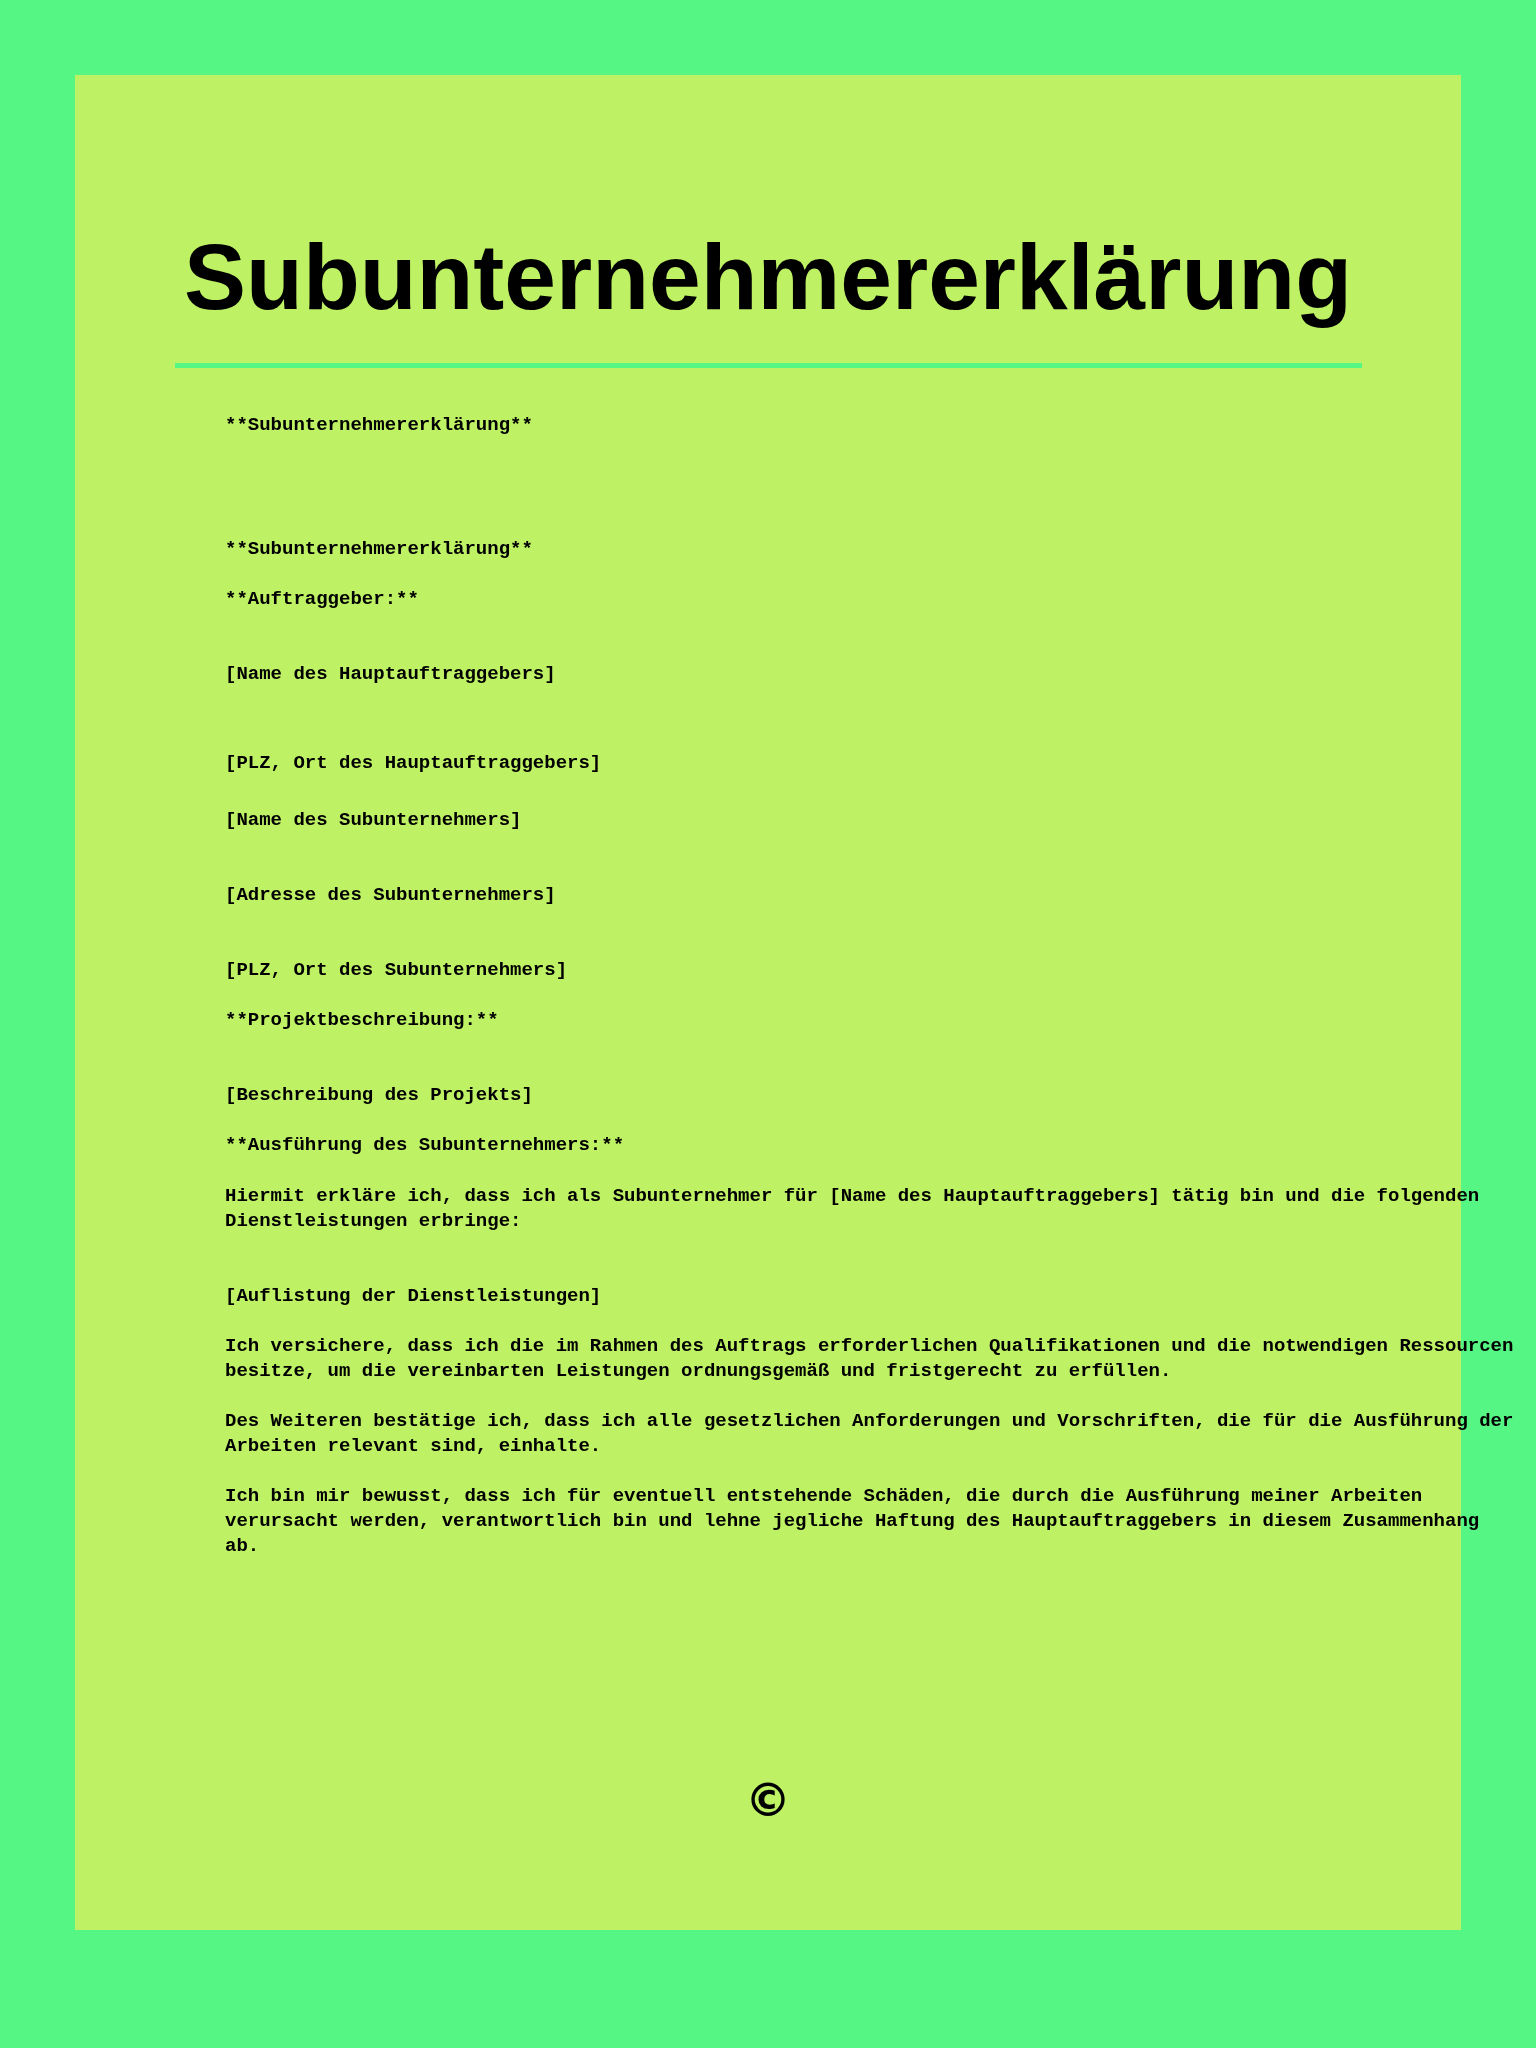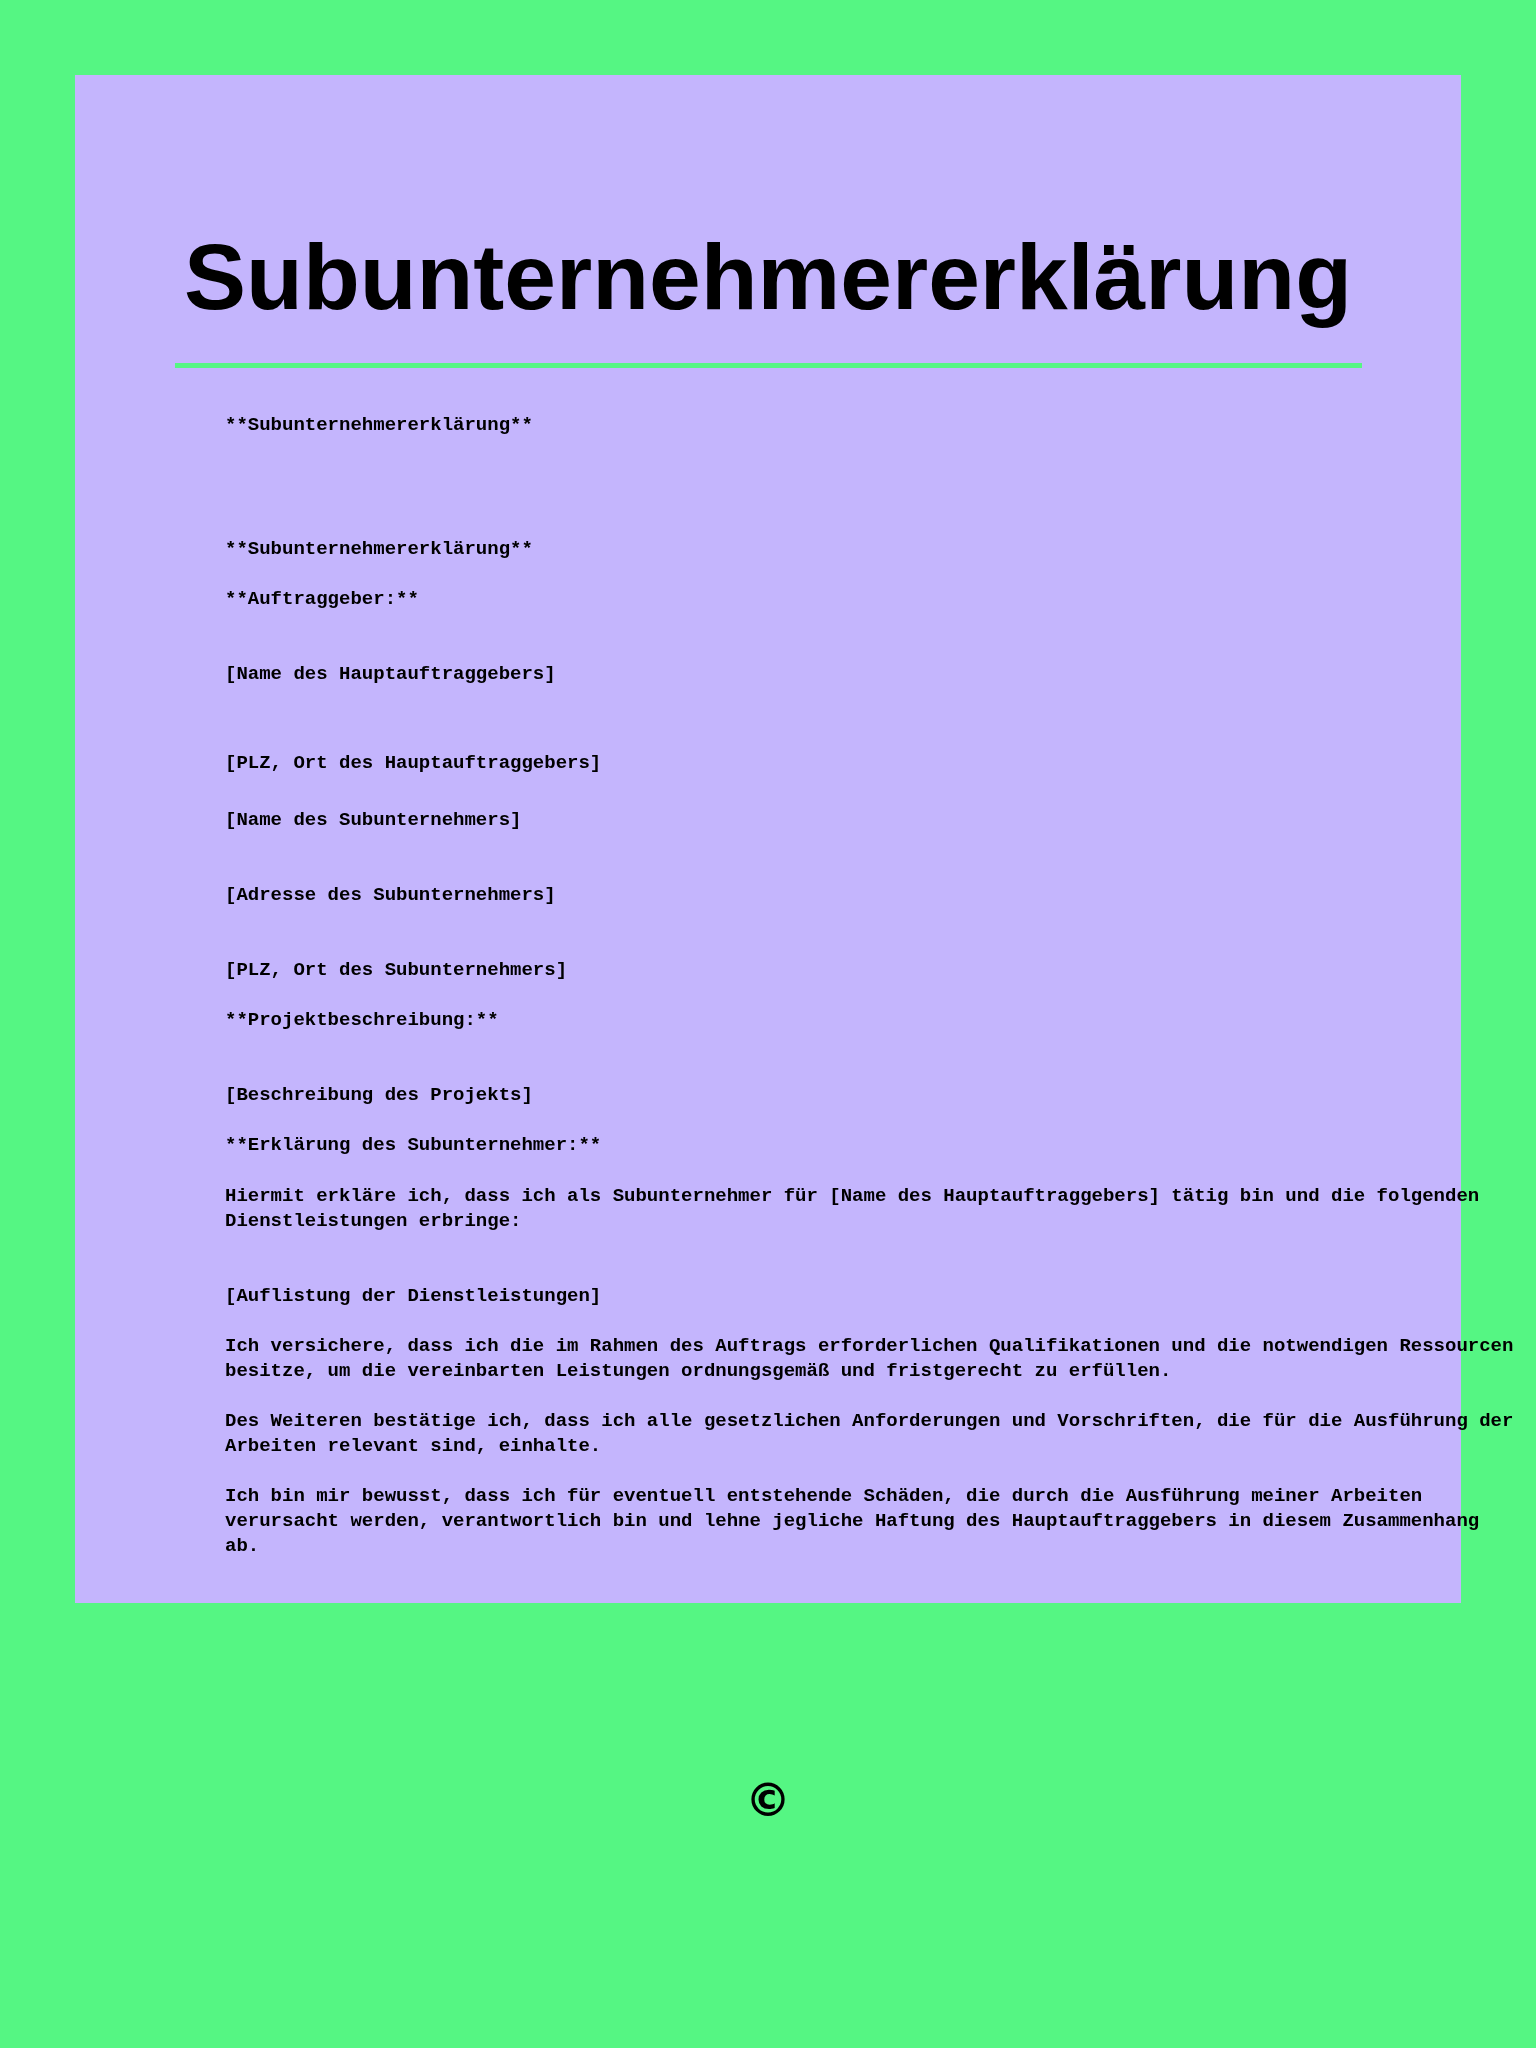--- a/index.html
+++ b/index.html
@@ -12,22 +12,22 @@
       background: #55f683;
       position: relative;
       overflow: hidden;
       font-family: "Liberation Sans", sans-serif;
     }
     .page {
       position: absolute;
       left: 75px;
       top: 75px;
       width: 1386px;
-      height: 1528px;
-      background: #c4b5fd;
+      height: 1855px;
+      background: #bef264;
     }
     .title {
       position: absolute;
       left: 0;
       width: 100%;
       top: 147px;
       margin: 0;
       text-align: center;
       font-family: "Liberation Sans", sans-serif;
       font-weight: bold;
@@ -102,21 +102,21 @@
       <span class="line" style="margin-top:50px">[Adresse des Subunternehmers]</span>
       <span class="line" style="margin-top:50px">[PLZ, Ort des Subunternehmers]</span>
     </div>
 
     <div class="blk" style="margin-top:25px">
       <span class="line">**Projektbeschreibung:**</span>
       <span class="line" style="margin-top:50px">[Beschreibung des Projekts]</span>
     </div>
 
     <div class="blk" style="margin-top:25px">
-      <span class="line">**Erklärung des Subunternehmer:**</span>
+      <span class="line">**Ausführung des Subunternehmers:**</span>
 
       <div class="blk" style="margin-top:26px">
         <span class="line">Hiermit erkläre ich, dass ich als Subunternehmer für [Name des Hauptauftraggebers] tätig bin und die folgenden</span>
         <span class="line">Dienstleistungen erbringe:</span>
       </div>
 
       <span class="line" style="margin-top:50px">[Auflistung der Dienstleistungen]</span>
 
       <div class="blk" style="margin-top:25px">
         <span class="line">Ich versichere, dass ich die im Rahmen des Auftrags erforderlichen Qualifikationen und die notwendigen Ressourcen</span>

